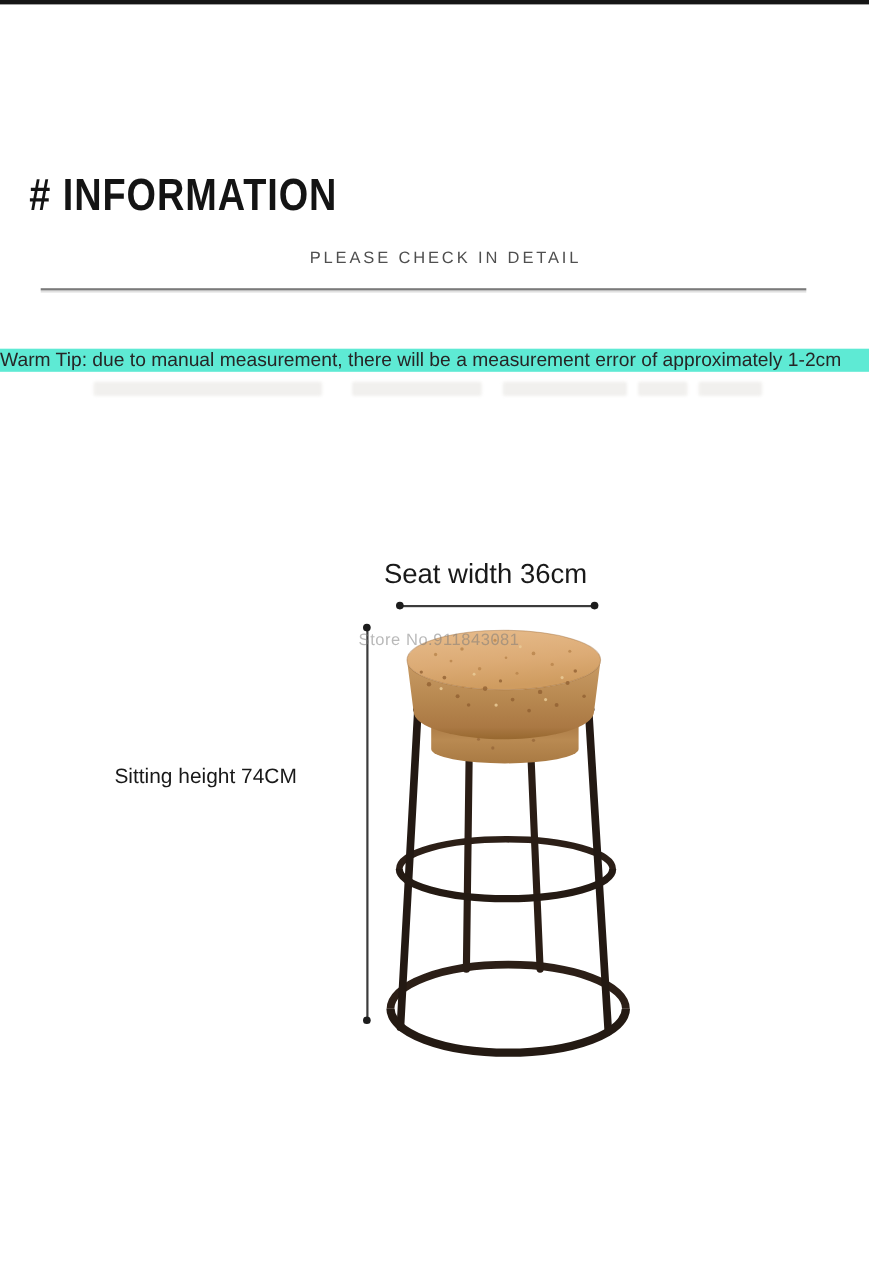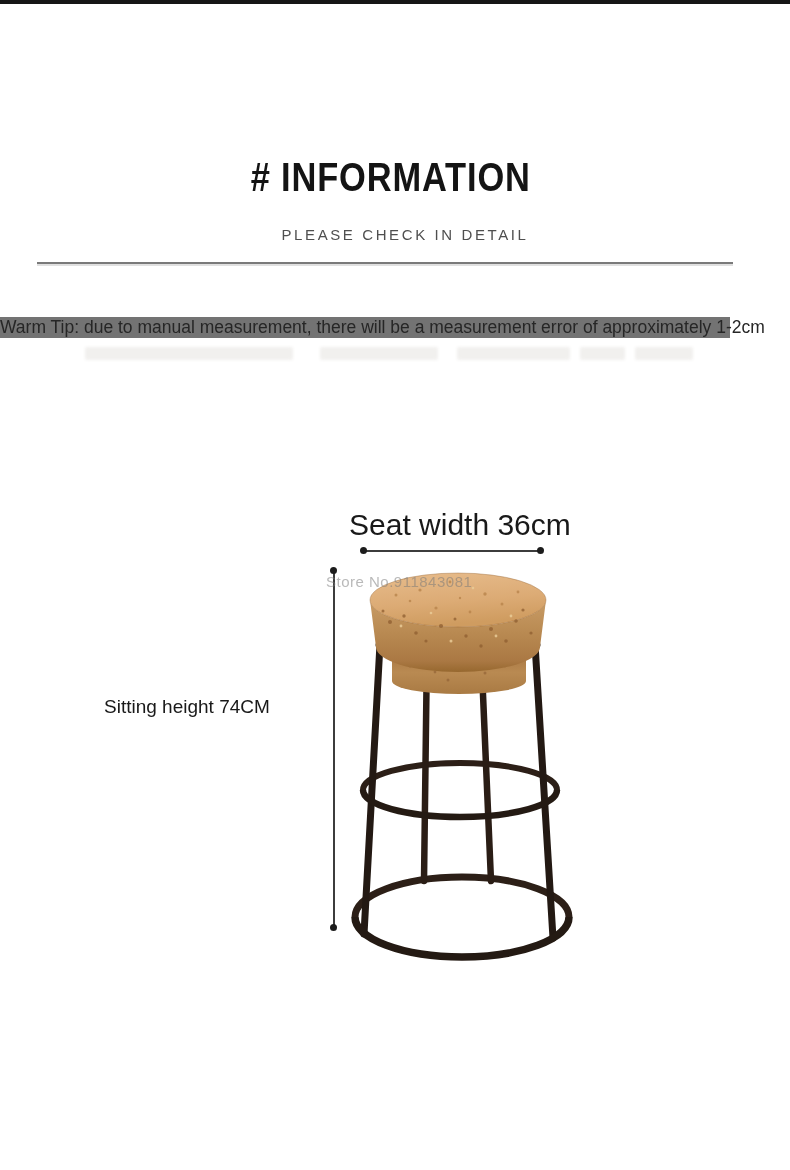--- a/index.html
+++ b/index.html
@@ -4,47 +4,47 @@
 <style>
   html,body{margin:0;padding:0;}
   body{
     width:790px;height:1170px;position:relative;background:#ffffff;
     font-family:"Liberation Sans", sans-serif;overflow:hidden;
     -webkit-font-smoothing:antialiased;
   }
   .topbar{position:absolute;left:0;top:0;width:790px;height:4px;background:var(--top_bar,#161616);}
 
   
-  .title-wrap{position:absolute;left:0;top:154px;width:782px;text-align:center;}
+  .title-wrap{position:absolute;left:0;top:154px;width:782px;}
   .title{
     display:inline-block;font-size:41px;font-weight:bold;color:#141414;
     letter-spacing:1px;transform:scaleX(.84);transform-origin:center;white-space:nowrap;
   }
   .subtitle-wrap{position:absolute;left:0;top:226px;width:782px;text-align:center;}
   .subtitle{font-size:15px;color:var(--text_subtle,#4f4f4f);letter-spacing:2.6px;white-space:nowrap;margin-left:28px;}
   .divider{
     position:absolute;left:37px;top:262px;width:696px;height:2px;
     background:var(--divider,#7a7a7a);box-shadow:0 2px 0 rgba(0,0,0,.12);
   }
 
   
   .warm-tip{
-    position:absolute;left:0;top:317px;width:730px;text-align:center;
-    font-size:17.5px;color:var(--text_dark,#262626);white-space:nowrap;background:#737373;
+    position:absolute;left:0;top:317px;width:790px;
+    font-size:17.5px;color:var(--text_dark,#262626);white-space:nowrap;background:#5eead4;
   }
   .ghost-row{position:absolute;left:0;top:347px;width:790px;height:15px;filter:blur(1.5px);}
   .ghost-block{position:absolute;top:0;height:13px;background:#f1f0ee;border-radius:2px;}
   .gb1{left:85px;width:208px;}
   .gb2{left:320px;width:118px;}
   .gb3{left:457px;width:113px;}
   .gb4{left:580px;width:45px;}
   .gb5{left:635px;width:58px;}
 
   
-  .seat-width-label{position:absolute;left:349px;top:508px;font-size:30px;color:#191919;white-space:nowrap;text-align:right;}
+  .seat-width-label{position:absolute;left:349px;top:508px;font-size:25px;color:#191919;white-space:nowrap;text-align:right;}
   .sitting-height-label{position:absolute;left:104px;top:696px;font-size:19px;color:#191919;white-space:nowrap;}
 
   .h-measure{position:absolute;left:363px;top:550px;width:178px;height:2px;background:var(--measure_line,#3c3c3c);}
   .v-measure{position:absolute;left:333px;top:570px;width:2px;height:358px;background:var(--measure_line,#3c3c3c);}
   .dot{position:absolute;width:7px;height:7px;border-radius:50%;background:#1c1c1c;}
   .h-measure .dot-start{left:-3px;top:-3px;}
   .h-measure .dot-end{right:-3px;top:-3px;}
   .v-measure .dot-start{left:-3px;top:-3px;}
   .v-measure .dot-end{left:-3px;bottom:-3px;}
 

